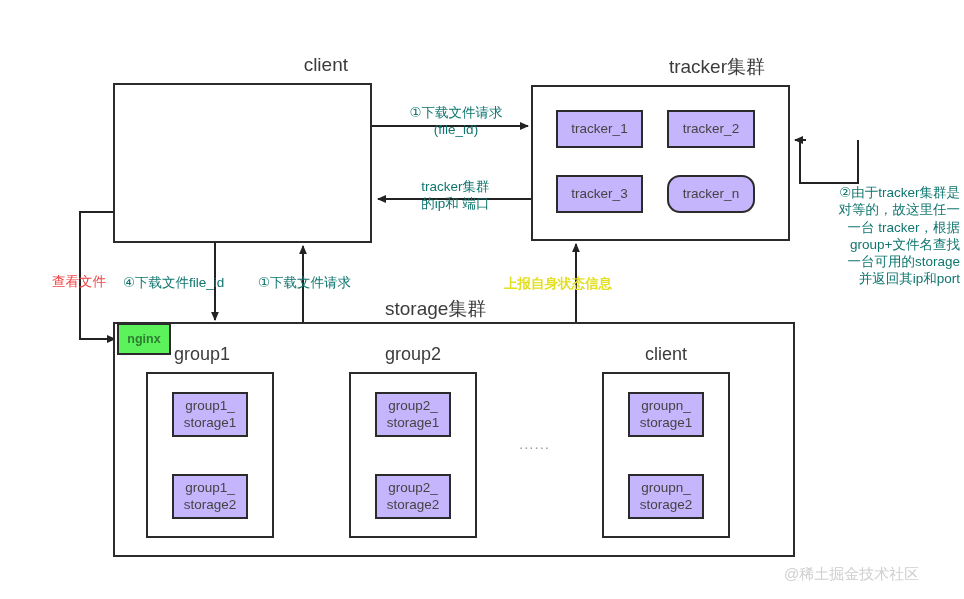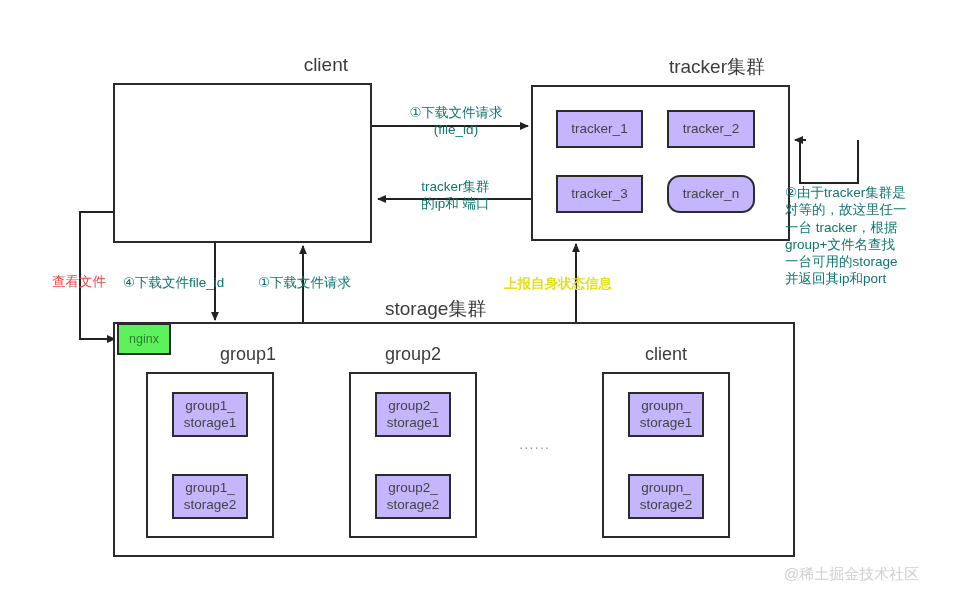--- a/index.html
+++ b/index.html
@@ -58,31 +58,32 @@
   .nginx {
     position: absolute;
     box-sizing: border-box;
     border: 2px solid #2b2b2b;
     background: #5bf25b;
     color: #2f7d32;
     font-size: 12.5px;
     display: flex;
     align-items: center;
     justify-content: center;
+    font-weight: bold;
   }
   .anno {
     position: absolute;
     color: #0f766e;
     font-weight: normal;
     font-size: 13.5px;
     line-height: 1.28;
     white-space: pre-line;
   }
   .anno-center { text-align: center; }
-  .anno-right  { text-align: left; }
+  .anno-right  { text-align: right; }
   .anno-yellow {
     position: absolute;
     color: #e3df22;
     font-weight: bold;
     font-size: 13.5px;
     white-space: nowrap;
   }
   .plainlabel {
     position: absolute;
     color: #ef4444;
@@ -144,21 +145,21 @@
   <div class="boxlabel" style="left:556px; top:110px; width:87px; height:38px;">tracker_1</div>
   <div class="boxlabel" style="left:667px; top:110px; width:88px; height:38px;">tracker_2</div>
   <div class="boxlabel" style="left:556px; top:175px; width:87px; height:38px;">tracker_3</div>
   <div class="boxlabel" style="left:667px; top:175px; width:88px; height:38px;border-radius:13px;">tracker_n</div>
 
   <div class="title" style="left:385px; top:296px; width:180px; text-align:left;">storage集群</div>
   <div class="node" style="left:113px; top:322px; width:682px; height:235px;"></div>
 
   <div class="nginx" style="left:117px; top:323px; width:54px; height:32px;">nginx</div>
 
-  <div class="grouptitle" style="left:152px; top:344px; width:124px;text-align:right;">group1</div>
+  <div class="grouptitle" style="left:140px; top:344px; width:124px;">group1</div>
   <div class="node" style="left:146px; top:372px; width:128px; height:166px;"></div>
   <div class="boxlabel" style="left:172px; top:392px; width:76px; height:45px;">group1_
 storage1</div>
   <div class="boxlabel" style="left:172px; top:474px; width:76px; height:45px;">group1_
 storage2</div>
 
   <div class="grouptitle" style="left:351px; top:344px; width:124px;">group2</div>
   <div class="node" style="left:349px; top:372px; width:128px; height:166px;"></div>
   <div class="boxlabel" style="left:375px; top:392px; width:76px; height:45px;">group2_
 storage1</div>

